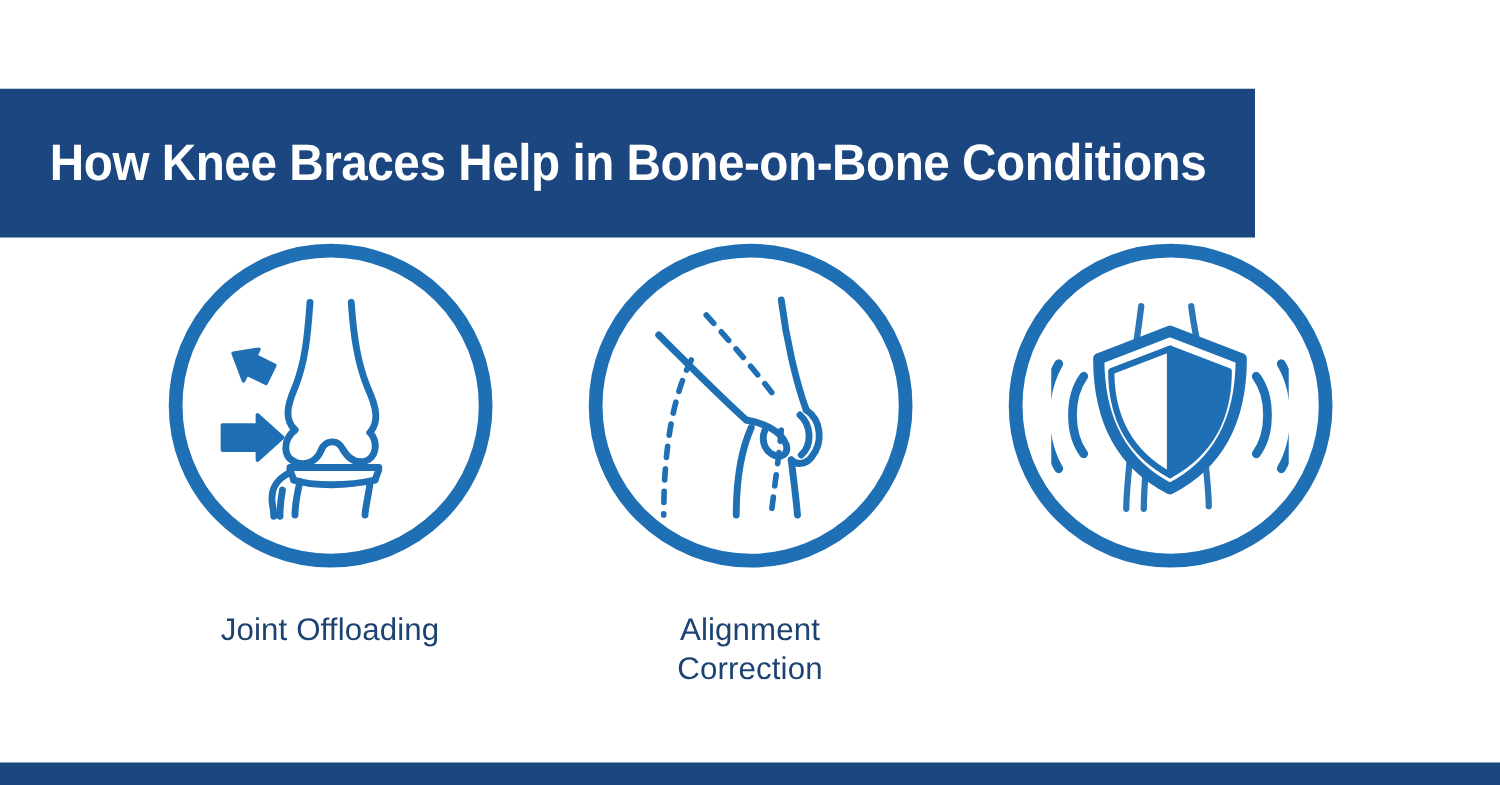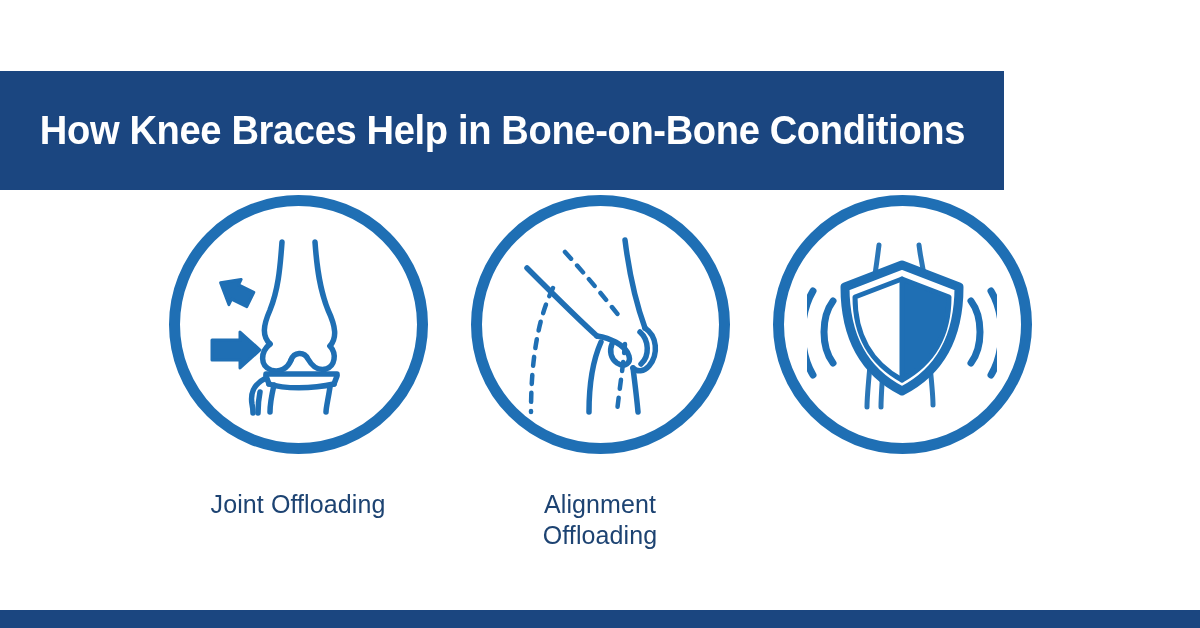--- a/index.html
+++ b/index.html
@@ -49,21 +49,21 @@
   
   .cards {
     position: absolute;
     left: 0;
     top: 150px;
     width: 1200px;
     height: 460px;
     display: flex;
     align-items: flex-start;
     justify-content: center;
-    gap: 42px;
+    gap: 76px;
     padding-top: 45px;
     box-sizing: border-box;
   }
   .card {
     width: 260px;
     display: flex;
     flex-direction: column;
     align-items: center;
   }
   .icon-circle {
@@ -168,21 +168,21 @@
 
             <path d="M52 20 C72 42, 92 66, 106 84" stroke-dasharray="9 9" stroke-width="4.5"></path>
 
             <path d="M112 112 C110 136, 106 160, 104 180" stroke-dasharray="9 9" stroke-width="4.5"></path>
 
             <path d="M40 56 C24 88, 18 132, 18 180" stroke-dasharray="9 9" stroke-width="4.5"></path>
           </svg>
         </span>
       </div>
       <div class="card-label">Alignment
-Offloading</div>
+Correction</div>
     </div>
 
     <div class="card">
       <div class="icon-circle">
         <span>
           <svg width="190" height="180" viewBox="0 0 190 180" fill="none" stroke="#1f6fb4" stroke-linecap="round" stroke-linejoin="round">
 
             <g stroke-width="5" opacity="0.95">
               <path d="M72 10 C70 26, 68 40, 66 52"></path>
               <path d="M112 10 C114 26, 117 40, 120 52"></path>

